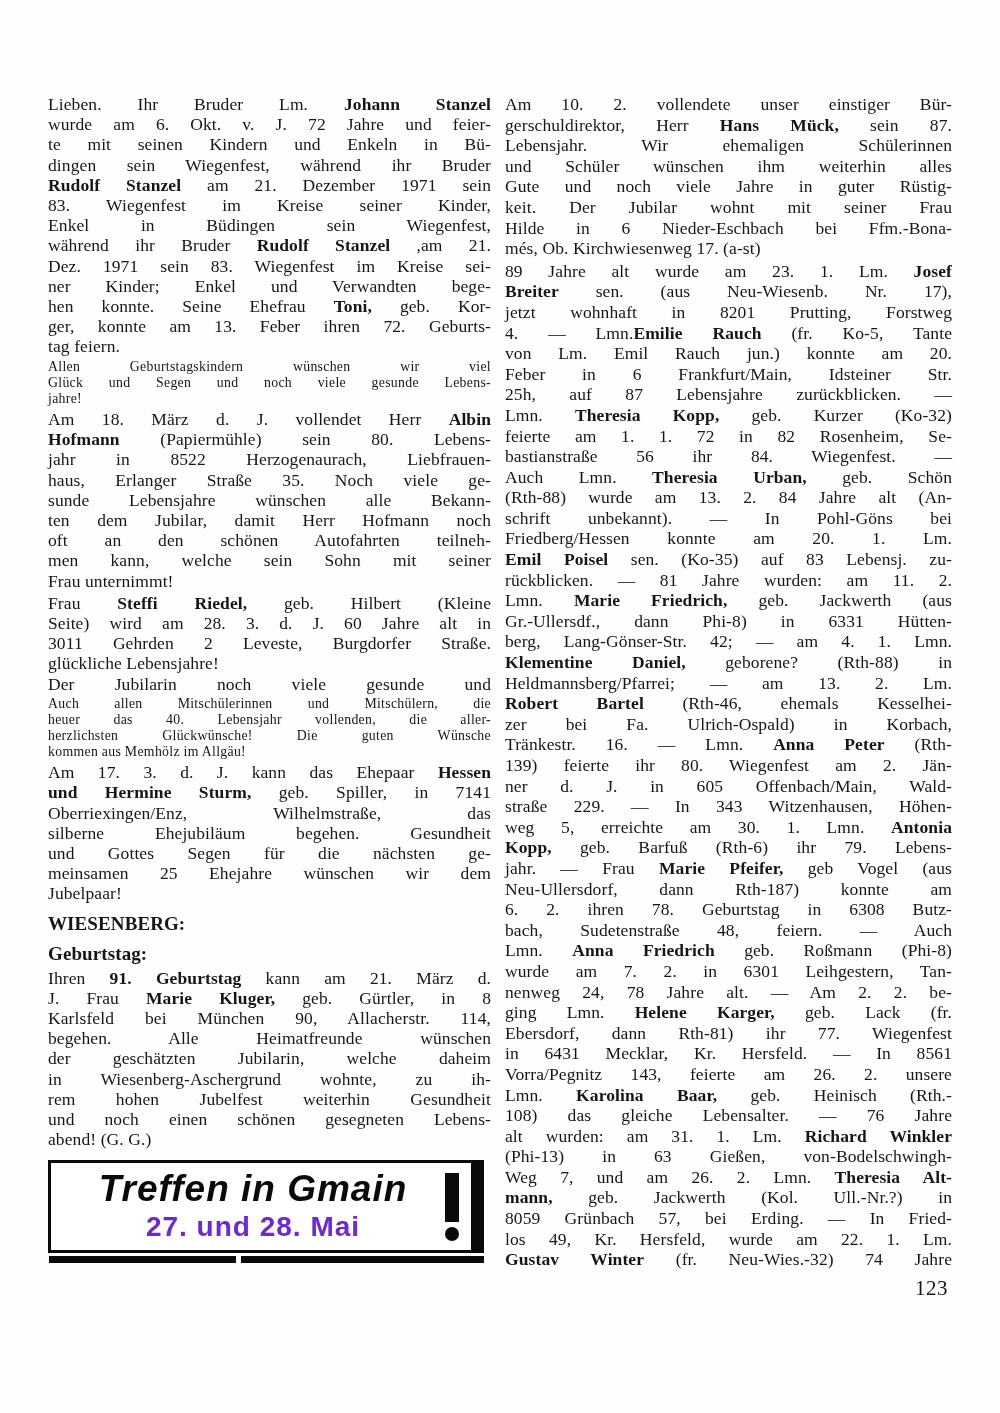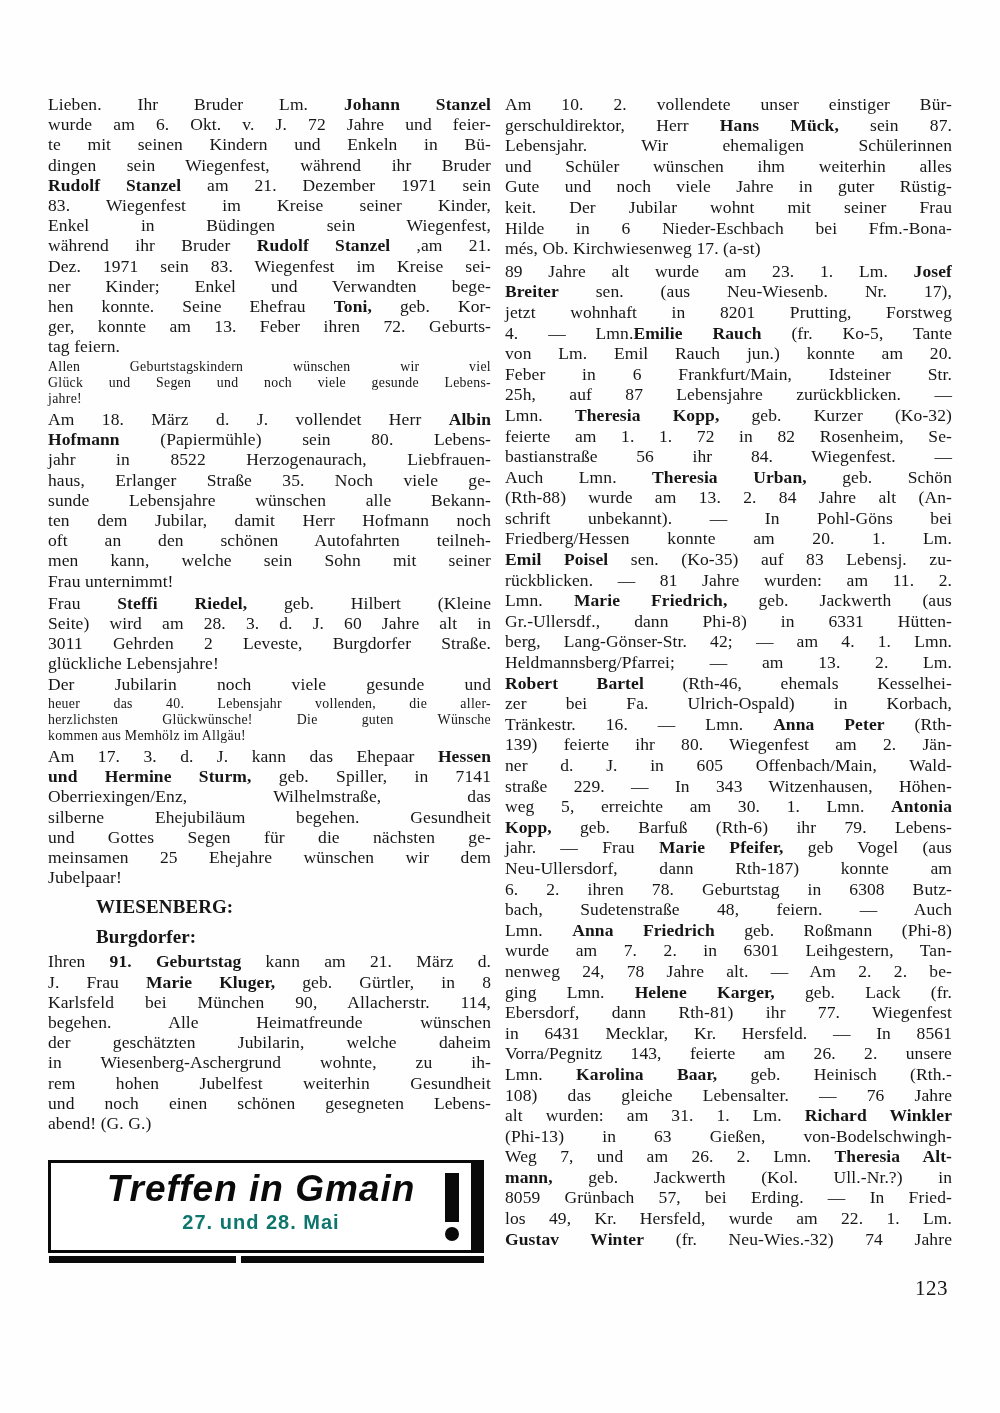--- a/index.html
+++ b/index.html
@@ -19,41 +19,41 @@
     letter-spacing:0.1px;
   }
   .line.last{text-align-last:left;}
   .body .line{font-size:17.5px;line-height:20.2px;}
   .col-right .body .line{line-height:20.6px;}
   .small .line{font-size:13.8px;line-height:16.1px;letter-spacing:0.3px;}
   .heading{
     font-weight:bold;font-size:19px;line-height:21px;
     margin:9px 0 4px 0;
   }
-  .heading .line{text-align:left;text-align-last:left;margin-left:48px;}
+  .heading .line{text-align:left;text-align-last:left;}
   b{font-weight:bold;}
 
   
   .banner-box{
     position:absolute;left:48px;top:1160px;width:436px;height:93px;
     border:3px solid #0a0a0a;border-right:13px solid #0a0a0a;
     box-sizing:border-box;background:#fff;
   }
   .banner-text{
-    position:absolute;left:8px;top:0px;width:404px;text-align:center;
+    position:absolute;left:0px;top:0px;width:404px;text-align:center;
     font-family:"Liberation Sans",sans-serif;font-weight:bold;
   }
   .banner-title{
     display:block;margin-top:5px;
     font-style:italic;font-size:37px;letter-spacing:1px;
     color:#0a0a0a;
   }
   .banner-subtitle{
     display:block;margin-top:1px;
-    font-size:20px;letter-spacing:1px;color:#0f766e;
+    font-size:28px;letter-spacing:1px;color:#6d28d9;
   }
   .banner-exclaim{position:absolute;right:12px;top:10px;width:14px;height:72px;}
   .ex-bar{width:14px;height:49px;background:#0a0a0a;}
   .ex-dot{width:14px;height:14px;border-radius:50%;background:#0a0a0a;margin-top:5px;}
   .bar{position:absolute;height:7px;background:#0a0a0a;top:1256px;}
   .bar-1{left:49px;width:187px;}
   .bar-2{left:241px;width:243px;}
 
   .page-number{
     position:absolute;left:915px;top:1276px;
@@ -98,38 +98,39 @@
         <div class="line last"><span>Frau unternimmt!</span></div>
       </div>
       <div class="block body">
         <div class="line"><span>Frau </span><b>Steffi Riedel,</b><span> geb. Hilbert (Kleine</span></div>
         <div class="line"><span>Seite) wird am 28. 3. d. J. 60 Jahre alt in</span></div>
         <div class="line"><span>3011 Gehrden 2 Leveste, Burgdorfer Straße.</span></div>
         <div class="line last"><span>glückliche Lebensjahre!</span></div>
         <div class="line"><span>Der Jubilarin noch viele gesunde und</span></div>
       </div>
       <div class="block small">
+        <div class="line"><span>Auch allen Mitschülerinnen und Mitschülern, die</span></div>
         <div class="line"><span>heuer das 40. Lebensjahr vollenden, die aller-</span></div>
         <div class="line"><span>herzlichsten Glückwünsche! Die guten Wünsche</span></div>
         <div class="line last"><span>kommen aus Memhölz im Allgäu!</span></div>
       </div>
       <div class="block body">
         <div class="line"><span>Am 17. 3. d. J. kann das Ehepaar </span><b>Hessen</b></div>
         <div class="line"><b>und Hermine Sturm,</b><span> geb. Spiller, in 7141</span></div>
         <div class="line"><span>Oberriexingen/Enz, Wilhelmstraße, das</span></div>
         <div class="line"><span>silberne Ehejubiläum begehen. Gesundheit</span></div>
         <div class="line"><span>und Gottes Segen für die nächsten ge-</span></div>
         <div class="line"><span>meinsamen 25 Ehejahre wünschen wir dem</span></div>
         <div class="line last"><span>Jubelpaar!</span></div>
       </div>
       <div class="block heading">
         <div class="line last"><span>WIESENBERG:</span></div>
       </div>
       <div class="block heading">
-        <div class="line last"><span>Burgdorfer:</span></div>
+        <div class="line last"><span>Geburtstag:</span></div>
       </div>
       <div class="block body">
         <div class="line"><span>Ihren </span><b>91. Geburtstag</b><span> kann am 21. März d.</span></div>
         <div class="line"><span>J. Frau </span><b>Marie Kluger,</b><span> geb. Gürtler, in 8</span></div>
         <div class="line"><span>Karlsfeld bei München 90, Allacherstr. 114,</span></div>
         <div class="line"><span>begehen. Alle Heimatfreunde wünschen</span></div>
         <div class="line"><span>der geschätzten Jubilarin, welche daheim</span></div>
         <div class="line"><span>in Wiesenberg-Aschergrund wohnte, zu ih-</span></div>
         <div class="line"><span>rem hohen Jubelfest weiterhin Gesundheit</span></div>
         <div class="line"><span>und noch einen schönen gesegneten Lebens-</span></div>
@@ -160,20 +161,21 @@
         <div class="line"><span>bastianstraße 56 ihr 84. Wiegenfest. —</span></div>
         <div class="line"><span>Auch Lmn. </span><b>Theresia Urban,</b><span> geb. Schön</span></div>
         <div class="line"><span>(Rth-88) wurde am 13. 2. 84 Jahre alt (An-</span></div>
         <div class="line"><span>schrift unbekannt). — In Pohl-Göns bei</span></div>
         <div class="line"><span>Friedberg/Hessen konnte am 20. 1. Lm.</span></div>
         <div class="line"><b>Emil Poisel</b><span> sen. (Ko-35) auf 83 Lebensj. zu-</span></div>
         <div class="line"><span>rückblicken. — 81 Jahre wurden: am 11. 2.</span></div>
         <div class="line"><span>Lmn. </span><b>Marie Friedrich,</b><span> geb. Jackwerth (aus</span></div>
         <div class="line"><span>Gr.-Ullersdf., dann Phi-8) in 6331 Hütten-</span></div>
         <div class="line"><span>berg, Lang-Gönser-Str. 42; — am 4. 1. Lmn.</span></div>
+        <div class="line"><b>Klementine Daniel,</b><span> geborene? (Rth-88) in</span></div>
         <div class="line"><span>Heldmannsberg/Pfarrei; — am 13. 2. Lm.</span></div>
         <div class="line"><b>Robert Bartel</b><span> (Rth-46, ehemals Kesselhei-</span></div>
         <div class="line"><span>zer bei Fa. Ulrich-Ospald) in Korbach,</span></div>
         <div class="line"><span>Tränkestr. 16. — Lmn. </span><b>Anna Peter</b><span> (Rth-</span></div>
         <div class="line"><span>139) feierte ihr 80. Wiegenfest am 2. Jän-</span></div>
         <div class="line"><span>ner d. J. in 605 Offenbach/Main, Wald-</span></div>
         <div class="line"><span>straße 229. — In 343 Witzenhausen, Höhen-</span></div>
         <div class="line"><span>weg 5, erreichte am 30. 1. Lmn. </span><b>Antonia</b></div>
         <div class="line"><b>Kopp,</b><span> geb. Barfuß (Rth-6) ihr 79. Lebens-</span></div>
         <div class="line"><span>jahr. — Frau </span><b>Marie Pfeifer,</b><span> geb Vogel (aus</span></div>

